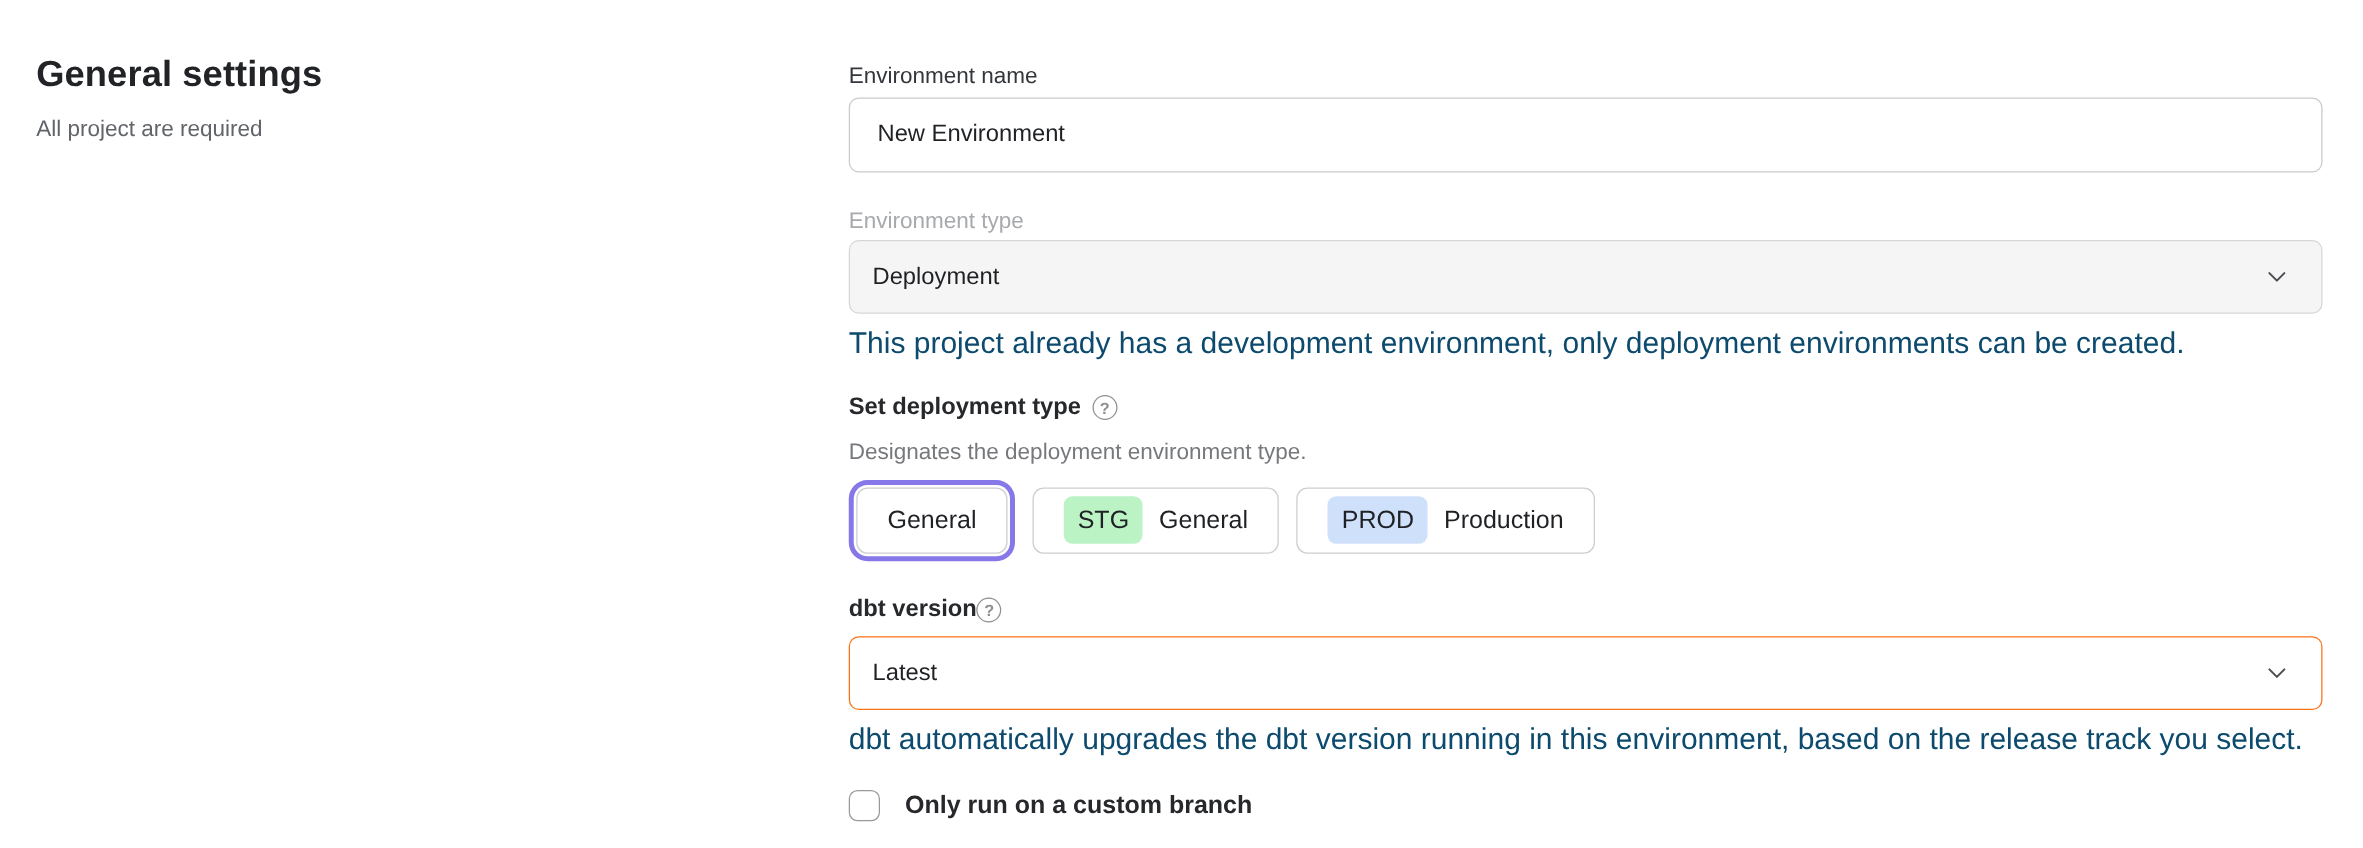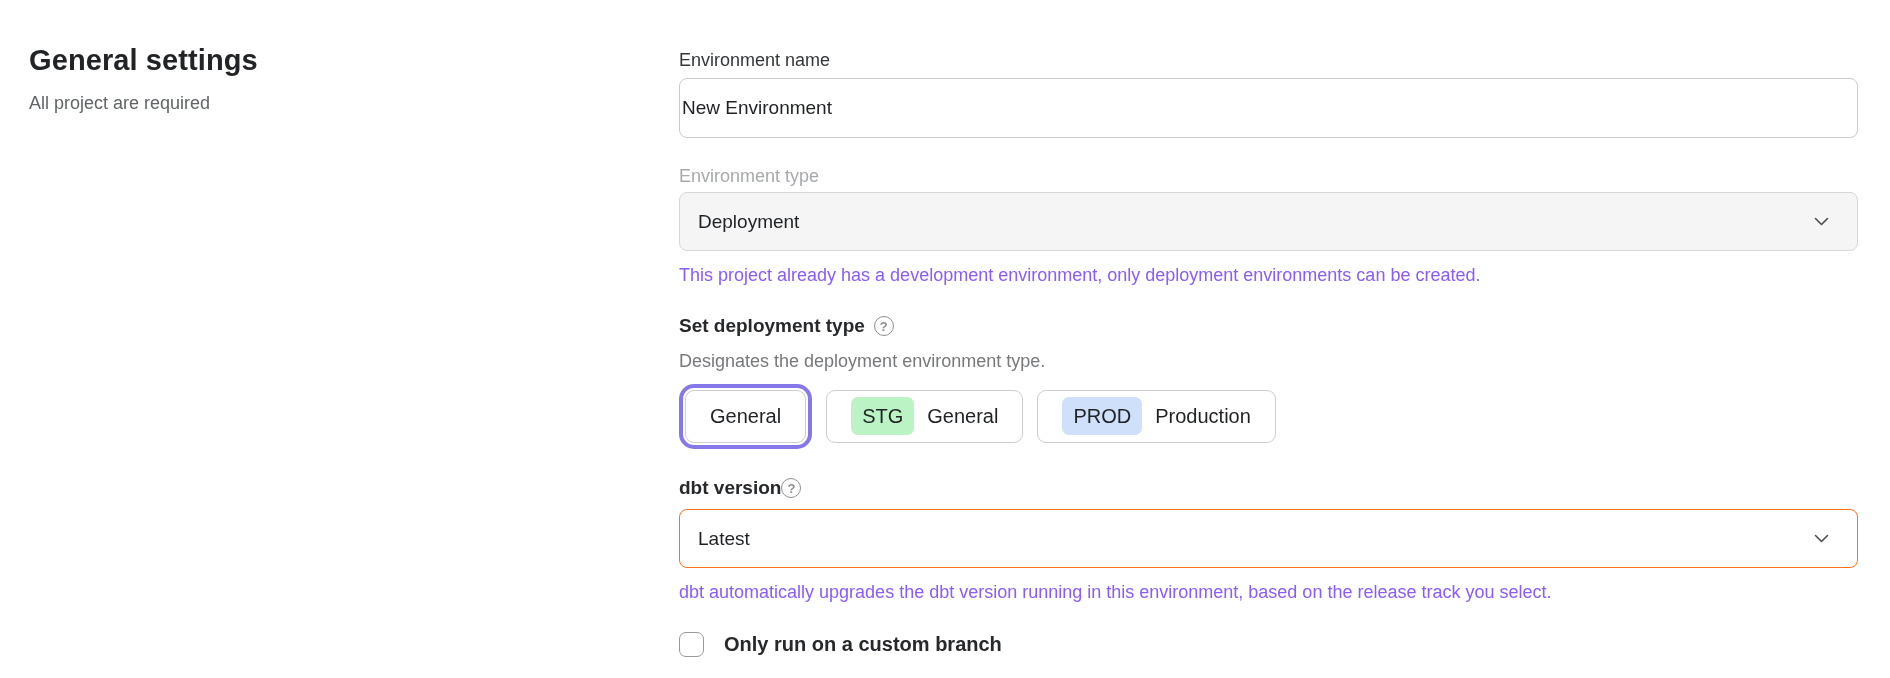--- a/index.html
+++ b/index.html
@@ -21,39 +21,39 @@
   .form-col { position: absolute; left: 679px; top: 34px; width: 1179px; }
 
   .field-label { font-size: 18px; font-weight: 500; color: #33363a; line-height: 24px; }
   .field-label.disabled { color: #a7a9ac; }
 
   .text-input {
     margin-top: 6px;
     width: 100%; height: 60px;
     border: 1px solid #c8cacd; border-radius: 8px;
     background: #ffffff;
-    padding: 0 2px;
+    padding: 0 22px;
     font-family: inherit; font-size: 19px; color: #1f2124;
     outline: none; display: block;
   }
 
   .select-box {
     margin-top: 4px;
     width: 100%; height: 59px;
     border: 1px solid #f97316; border-radius: 8px;
     background: #ffffff;
     display: flex; align-items: center; justify-content: space-between;
     padding: 0 18px 0 18px;
     font-size: 19px; color: #1f2124;
     cursor: pointer;
   }
   .select-box.disabled { background: #f5f5f6; border-color: #d6d7d9; }
   .chevron { display: flex; align-items: center; margin-right: 10px; }
 
-  .helper-text { margin-top: 12px; font-size: 18px; color: #8b5cf6; line-height: 24px; }
+  .helper-text { margin-top: 12px; font-size: 24px; color: #0c4a6e; line-height: 24px; }
 
   .section-header { margin-top: 26px; display: flex; align-items: center; gap: 9px; }
   .section-title { font-size: 19px; font-weight: 700; color: #26282b; line-height: 26px; }
   .help-icon {
     width: 20px; height: 20px; border: 1.4px solid #8d8f92; border-radius: 50%;
     display: inline-flex; align-items: center; justify-content: center;
     font-size: 13px; font-weight: 600; color: #8d8f92; line-height: 1;
     cursor: pointer; flex: 0 0 auto;
   }
   .section-desc { margin-top: 10px; font-size: 18px; color: #76787c; line-height: 24px; }

